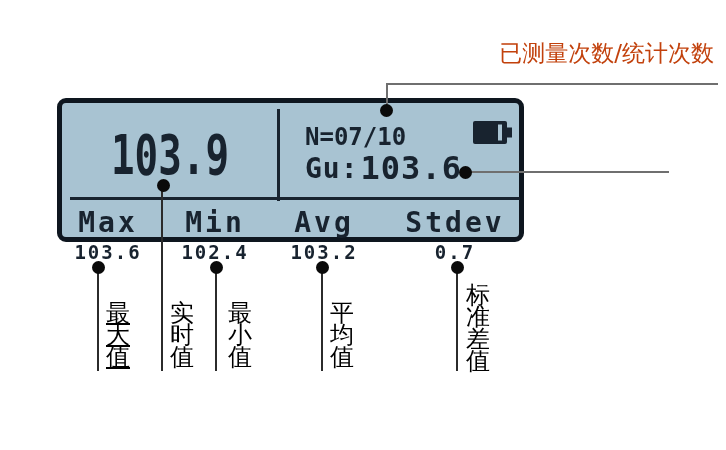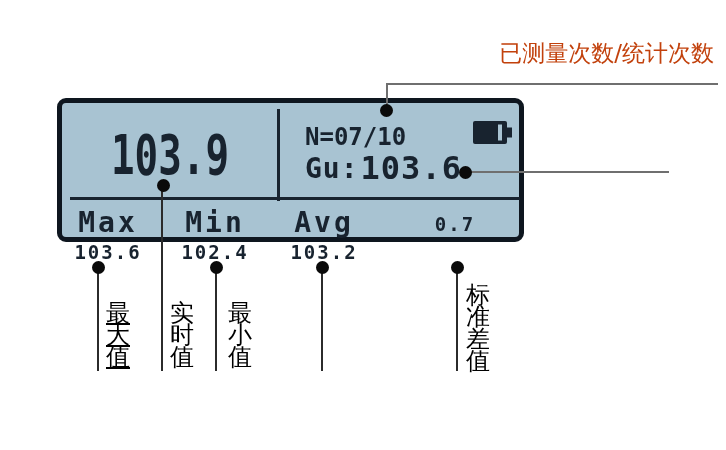--- a/index.html
+++ b/index.html
@@ -75,20 +75,21 @@
     </div>
     <div class="stat-col" style="left:93px;">
       <div class="lcd stat-label">Min</div>
       <div class="lcd stat-value">102.4</div>
     </div>
     <div class="stat-col" style="left:202px;">
       <div class="lcd stat-label">Avg</div>
       <div class="lcd stat-value">103.2</div>
     </div>
     <div class="stat-col" style="left:333px;">
+      <div class="lcd stat-label">Stdev</div>
       <div class="lcd stat-value">0.7</div>
     </div>
   </div>
 
   <div class="dot" style="left:380px;top:104px;"></div>
   <div class="dot" style="left:157px;top:179px;"></div>
   <div class="dot" style="left:459px;top:166px;"></div>
   <div class="dot" style="left:92px;top:261px;"></div>
   <div class="dot" style="left:210px;top:261px;"></div>
   <div class="dot" style="left:316px;top:261px;"></div>
@@ -96,15 +97,16 @@
 
   <div class="cline" style="left:97px;top:268px;width:2px;height:103px;"></div>
   <div class="cline" style="left:161px;top:185px;width:2px;height:186px;"></div>
   <div class="cline" style="left:215px;top:268px;width:2px;height:103px;"></div>
   <div class="cline" style="left:321px;top:267px;width:2px;height:104px;"></div>
   <div class="cline" style="left:456px;top:268px;width:2px;height:103px;"></div>
 
   <div class="vlabel" style="left:104px;top:302px;text-decoration:underline;">最大值</div>
   <div class="vlabel" style="left:168px;top:302px;">实时值</div>
   <div class="vlabel" style="left:226px;top:302px;">最小值</div>
+  <div class="vlabel" style="left:328px;top:302px;">平均值</div>
   <div class="vlabel" style="left:464px;top:284px;">标准差值</div>
 
 </div>
 
 </body></html>

